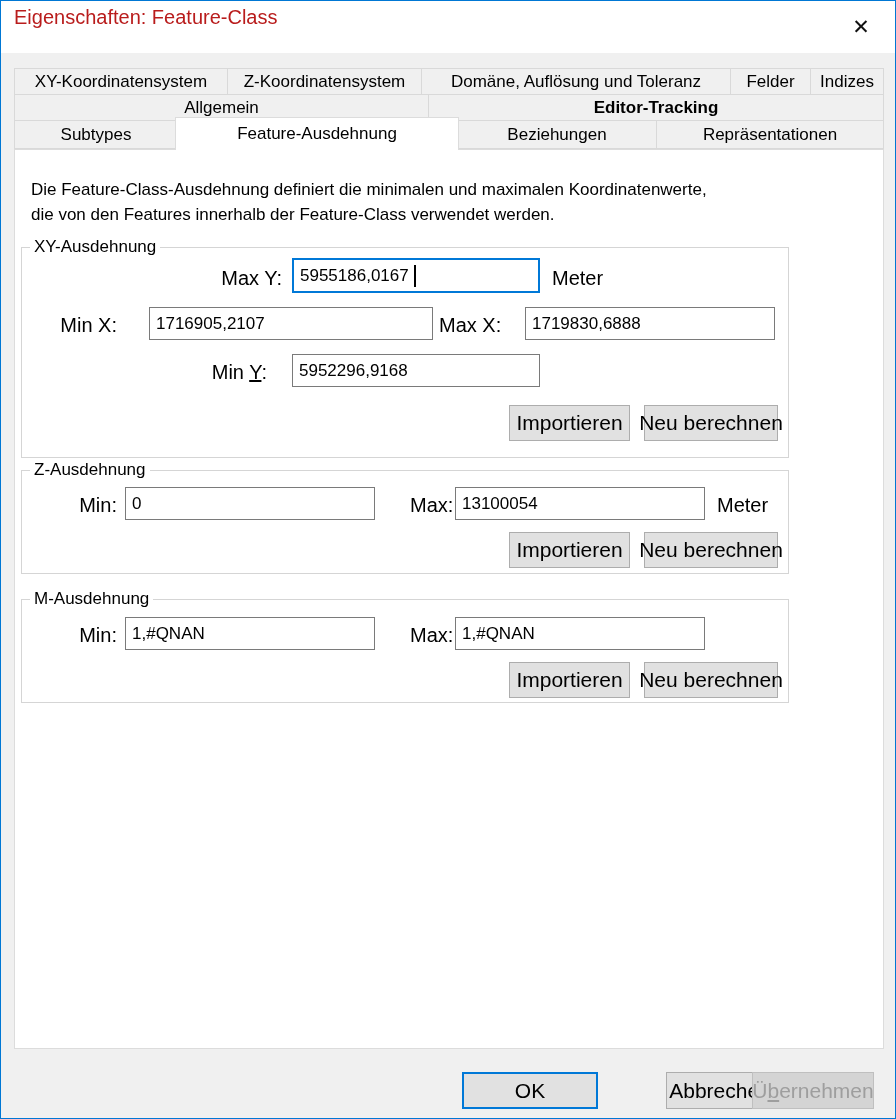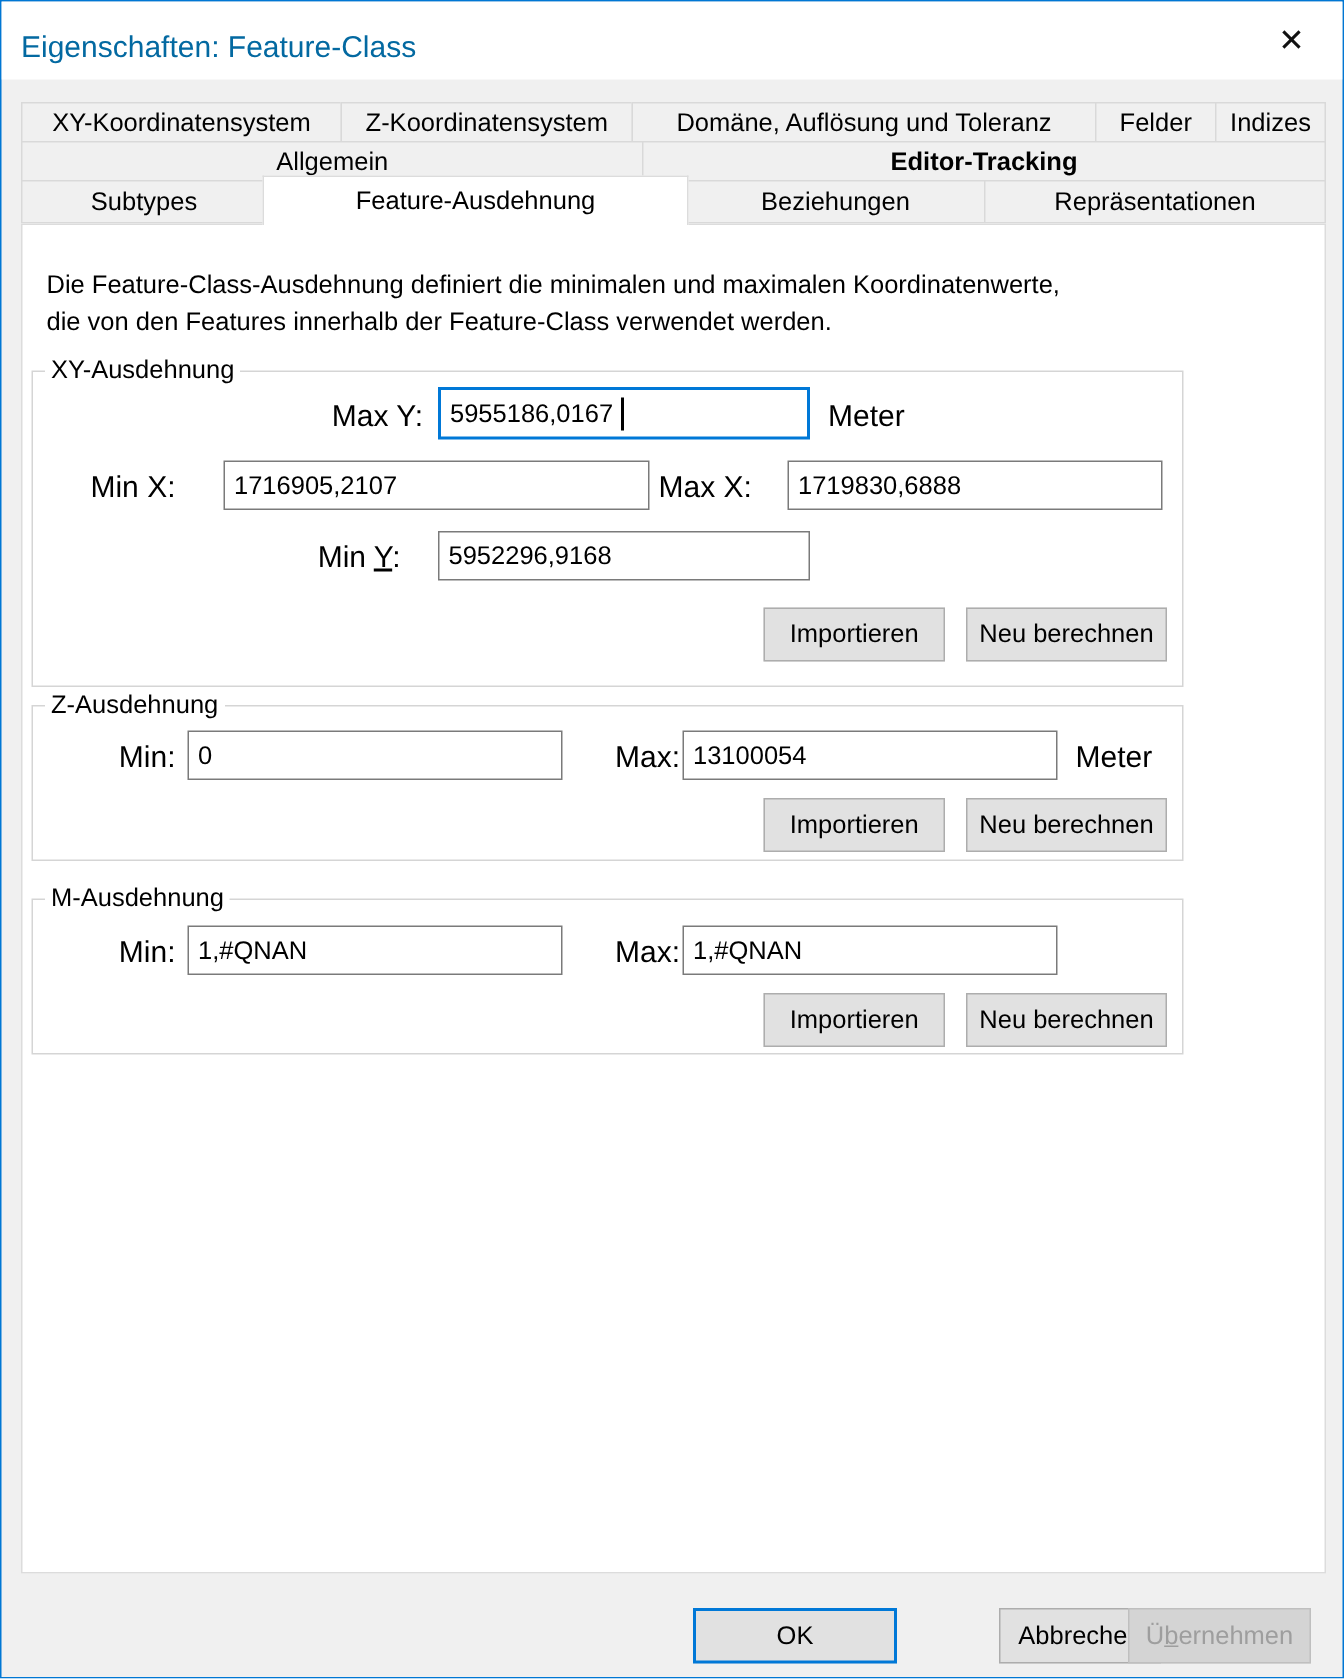--- a/index.html
+++ b/index.html
@@ -15,22 +15,22 @@
     overflow: hidden;
     color: #000;
   }
 
   
   .titlebar {
     position: absolute; top: 0; left: 0; right: 0; height: 52px;
     background: #ffffff;
   }
   .window-title {
-    position: absolute; left: 13px; top: 20px;
-    font-size: 20px; color: #0369a1;
+    position: absolute; left: 13px; top: 5px;
+    font-size: 20px; color: #b91c1c;
     white-space: nowrap;
   }
   .close-btn {
     position: absolute; right: 16px; top: 10px;
     width: 36px; height: 32px;
     display: flex; align-items: center; justify-content: center;
     font-size: 21px; font-weight: 300; color: #111;
     cursor: default;
   }
 
@@ -98,21 +98,21 @@
     border: 2px solid #0078d7;
     height: 35px;
   }
 
   .btn {
     position: absolute;
     height: 36px;
     background: #e1e1e1;
     border: 1px solid #adadad;
     display: flex; align-items: center; justify-content: center;
-    font-size: 17px; white-space: nowrap;
+    font-size: 21px; white-space: nowrap;
     cursor: default;
   }
   .btn.default {
     border: 2px solid #0078d7;
   }
   .btn.disabled {
     background: #d4d4d4;
     border: 1px solid #bfbfbf;
     color: #9e9e9e;
   }

